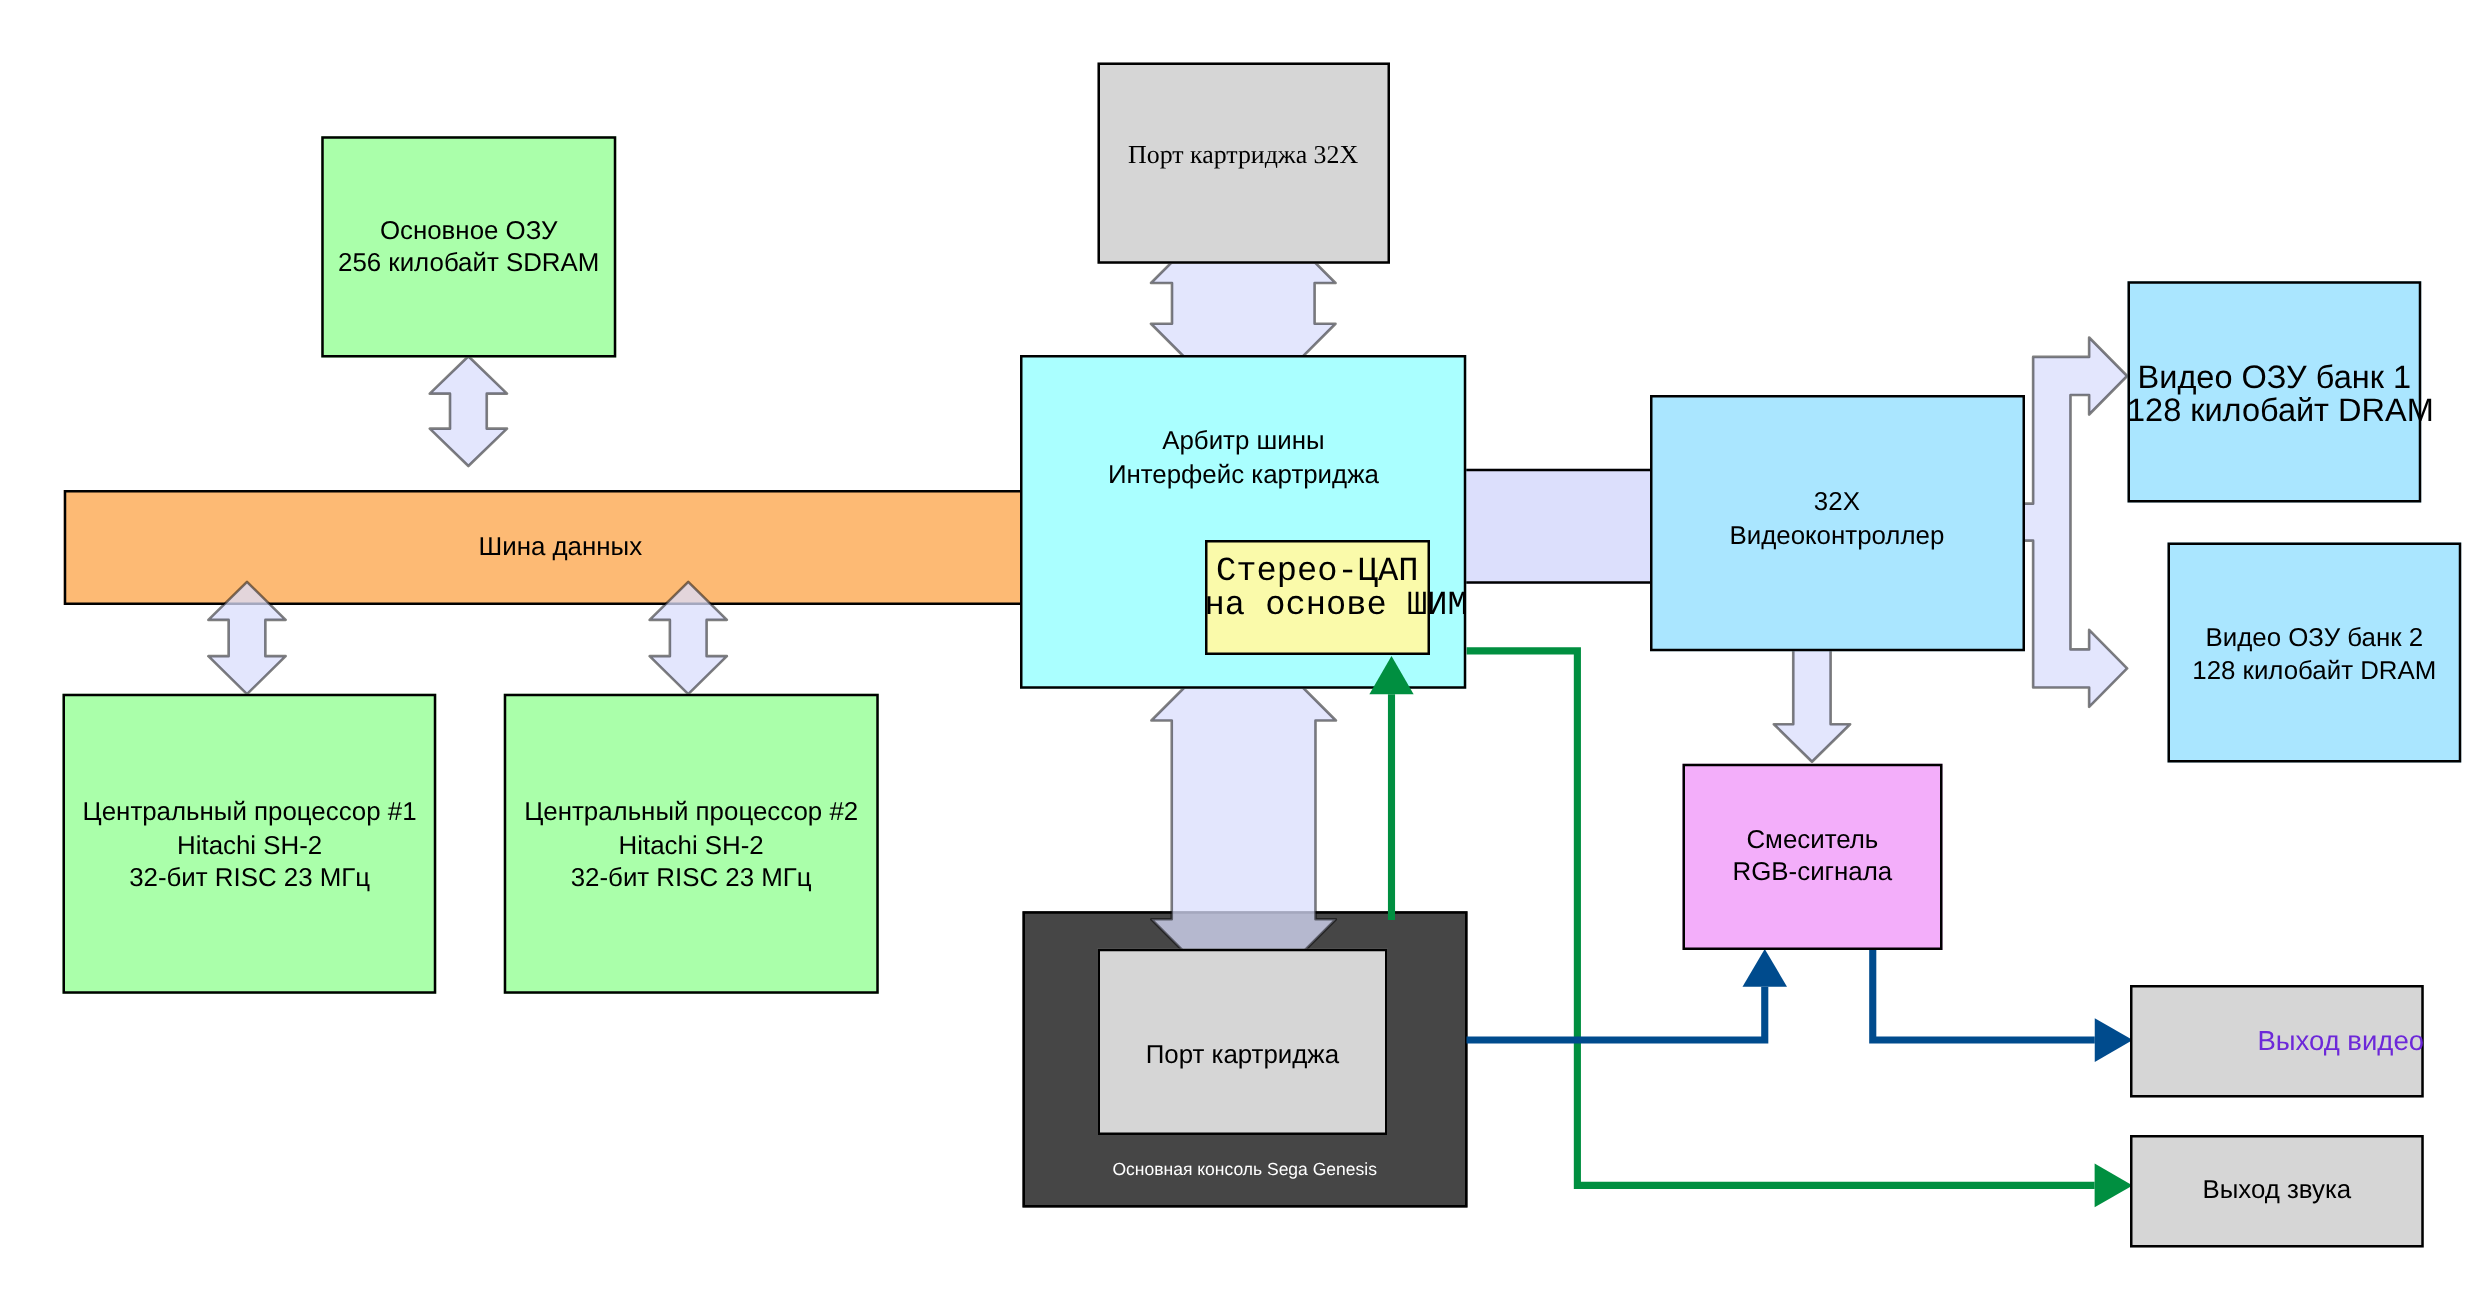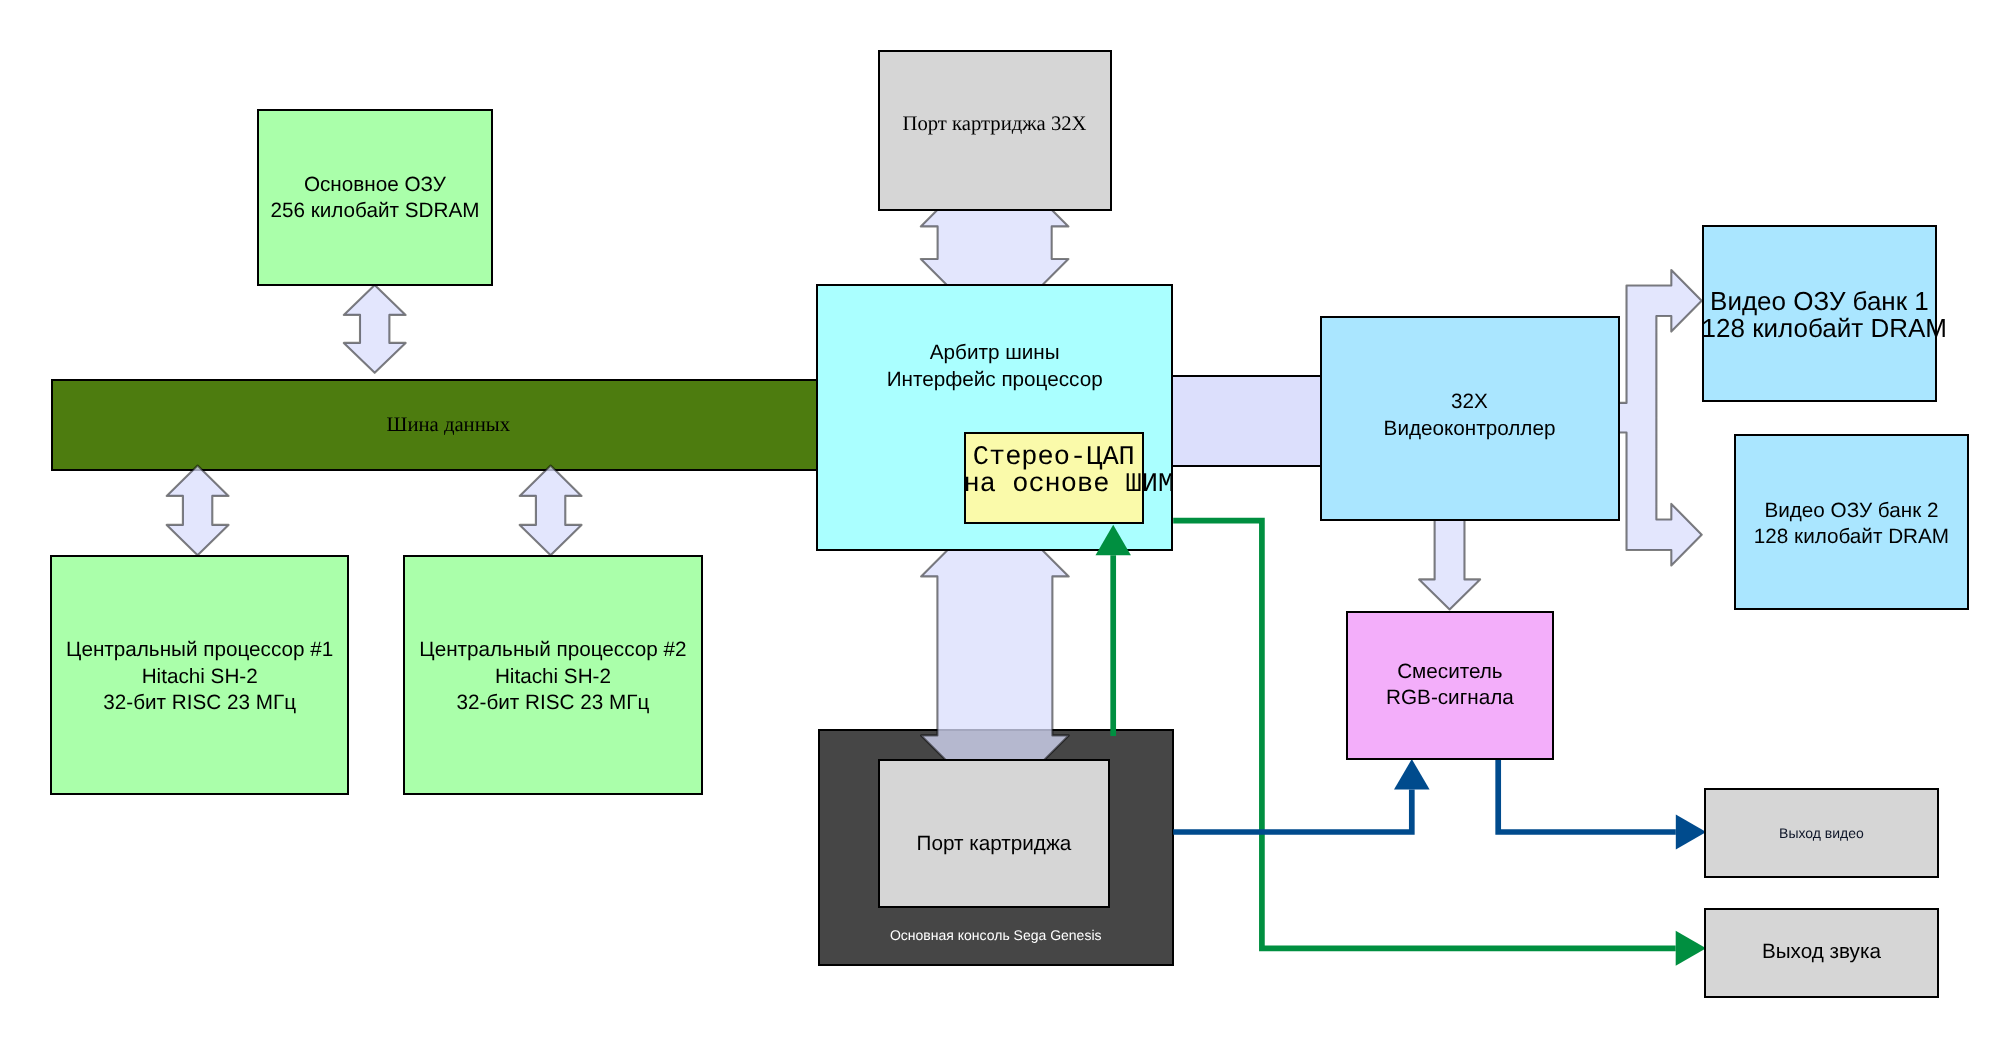--- a/index.html
+++ b/index.html
@@ -12,21 +12,21 @@
        font-size:20.7px;line-height:26.4px;white-space:pre;}
   .node.plain .lbl{left:0;right:0;}
   svg.ov{position:absolute;left:0;top:0;width:1991px;height:1048px;overflow:visible;}
   .ar{fill:rgba(218,222,252,0.752);stroke:rgba(0,0,0,0.5);stroke-width:2.1;stroke-linejoin:round;}
 </style>
 </head>
 <body>
 
 <div id="stage">
   <div id="blocks">
-      <div class="node" style="left: 50.5px; top: 379px; width: 795.5px; height: 92.2px; z-index: 1; background: #4d7c0f; border-color: rgb(0, 0, 0); font-family: Liberation Serif, serif;">
+      <div class="node" style="left: 50.5px; top: 392px; width: 795.5px; height: 92.2px; z-index: 1; background: #fdba74; border-color: rgb(0, 0, 0);">
         <div class="lbl" style="top: 30.8px; color: rgb(0, 0, 0); font-size: 20.7px; line-height: 26.4px;"><span>Шина данных</span></div>
       </div>
       <div class="node" style="left: 1140px; top: 375.1px; width: 183px; height: 92.2px; z-index: 1; background: rgb(220, 223, 252); border-color: rgb(0, 0, 0);"></div>
       <div class="node" style="left: 257px; top: 108.7px; width: 235.9px; height: 177.6px; z-index: 4; background: rgb(170, 255, 170); border-color: rgb(0, 0, 0);">
         <div class="lbl" style="top: 61.1px; color: rgb(0, 0, 0); font-size: 20.7px; line-height: 26.4px;"><span>Основное ОЗУ</span><br><span>256 килобайт SDRAM</span></div>
       </div>
       <div class="node" style="left: 49.9px; top: 554.7px; width: 299.6px; height: 240.7px; z-index: 4; background: rgb(170, 255, 170); border-color: rgb(0, 0, 0); padding-left: 28px;">
         <div class="lbl" style="top: 80.45px; color: rgb(0, 0, 0); font-size: 20.7px; line-height: 26.4px;"><span>Центральный процессор #1</span><br><span>Hitachi SH-2</span><br><span>32-бит RISC 23 МГц</span></div>
       </div>
       <div class="node" style="left: 403.1px; top: 554.7px; width: 299.7px; height: 240.7px; z-index: 4; background: rgb(170, 255, 170); border-color: rgb(0, 0, 0);">
@@ -42,33 +42,33 @@
       <div class="node plain" style="left: 818px; top: 919.4px; width: 355.5px; height: 30px; z-index: 5;">
         <div class="lbl" style="top: 2.5px; color: rgb(255, 255, 255); font-size: 14px; line-height: 26.4px;"><span>Основная консоль Sega Genesis</span></div>
       </div>
       <div class="node" style="left: 1701.6px; top: 224.7px; width: 235.7px; height: 177px; z-index: 4; background: rgb(170, 230, 255); border-color: rgb(0, 0, 0);">
         <div class="lbl" style="top: 61.5px; color: rgb(0, 0, 0); font-size: 26px; line-height: 26.4px;"><span>Видео ОЗУ банк 1</span><br><span>128 килобайт DRAM</span></div>
       </div>
       <div class="node" style="left: 1701.6px; top: 433.8px; width: 235.7px; height: 176.4px; z-index: 4; background: rgb(170, 230, 255); border-color: rgb(0, 0, 0); margin-left: 32px;">
         <div class="lbl" style="top: 61.8px; color: rgb(0, 0, 0); font-size: 20.7px; line-height: 26.4px;"><span>Видео ОЗУ банк 2</span><br><span>128 килобайт DRAM</span></div>
       </div>
       <div class="node" style="left: 1703.7px; top: 787.7px; width: 235.5px; height: 90.6px; z-index: 4; background: rgb(214, 214, 214); border-color: rgb(0, 0, 0);">
-        <div class="lbl" style="top: 29.9px; color: #0f172a; font-size: 14px; line-height: 26.4px;"><span>Выход видео</span></div>
+        <div class="lbl" style="top: 29.9px; color: #6d28d9; font-size: 22px; line-height: 26.4px; text-align: right;"><span>Выход видео</span></div>
       </div>
       <div class="node" style="left: 1703.7px; top: 907.7px; width: 235.5px; height: 90.4px; z-index: 4; background: rgb(214, 214, 214); border-color: rgb(0, 0, 0);">
         <div class="lbl" style="top: 29.2px; color: rgb(0, 0, 0); font-size: 20.7px; line-height: 26.4px;"><span>Выход звука</span></div>
       </div>
       <div class="node" style="left: 1345.7px; top: 611px; width: 208.4px; height: 149px; z-index: 4; background: rgb(243, 174, 250); border-color: rgb(0, 0, 0);">
         <div class="lbl" style="top: 45.5px; color: rgb(0, 0, 0); font-size: 20.7px; line-height: 26.4px;"><span>Смеситель</span><br><span>RGB-сигнала</span></div>
       </div>
       <div class="node" style="left: 1319.5px; top: 316.1px; width: 300px; height: 204.7px; z-index: 4; background: rgb(170, 230, 255); border-color: rgb(0, 0, 0);">
         <div class="lbl" style="top: 71.05px; color: rgb(0, 0, 0); font-size: 20.7px; line-height: 26.4px;"><span>32X</span><br><span>Видеоконтроллер</span></div>
       </div>
       <div class="node" style="left: 816px; top: 284.1px; width: 357.4px; height: 266.5px; z-index: 4; background: rgb(170, 255, 255); border-color: rgb(0, 0, 0);">
-        <div class="lbl" style="top: 54.05px; color: rgb(0, 0, 0); font-size: 20.7px; line-height: 26.4px;"><span>Арбитр шины</span><br><span>Интерфейс процессор</span></div>
+        <div class="lbl" style="top: 54.05px; color: rgb(0, 0, 0); font-size: 20.7px; line-height: 26.4px;"><span>Арбитр шины</span><br><span>Интерфейс картриджа</span></div>
       </div>
       <div class="node" style="left: 963.6px; top: 432.1px; width: 180.4px; height: 92.2px; z-index: 5; background: rgb(250, 250, 170); border-color: rgb(0, 0, 0);">
         <div class="lbl" style="top: 11px; color: rgb(0, 0, 0); font-size: 27px; line-height: 26.4px; font-family: Liberation Mono, monospace;"><span>Стерео-ЦАП</span><br><span>на основе ШИМ</span></div>
       </div>
     </div>
   <svg class="ov" style="z-index:3" id="conn-back" viewBox="0 0 1991 1048" xmlns="http://www.w3.org/2000/svg">
       <g>
         <path class="ar" d="M374.7 285.0 L405.6 314.9 L389.4 314.9 L389.4 342.9 L405.6 342.9 L374.7 372.8 L343.8 342.9 L360.0 342.9 L360.0 314.9 L343.8 314.9 Z"></path>
       </g>
       <g>

